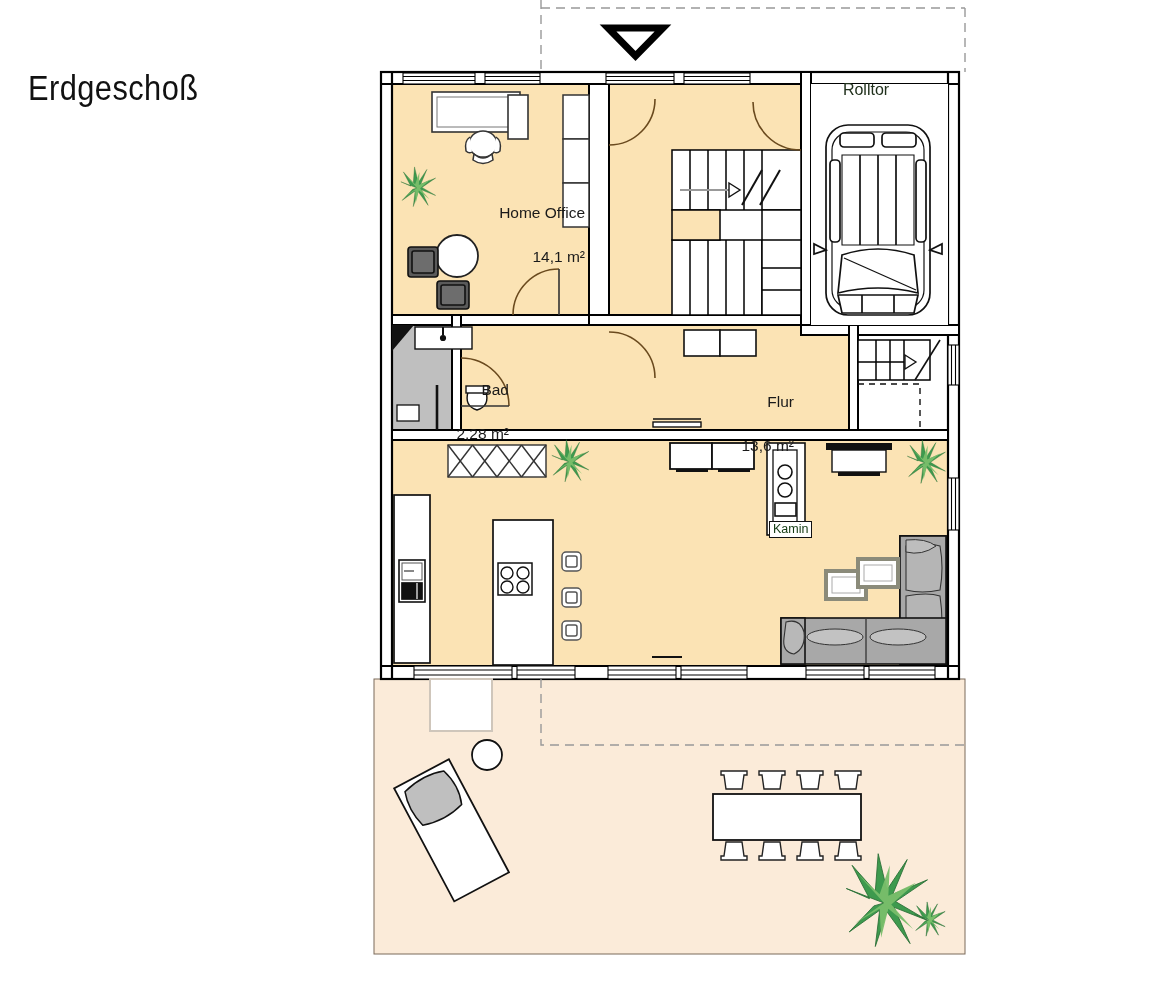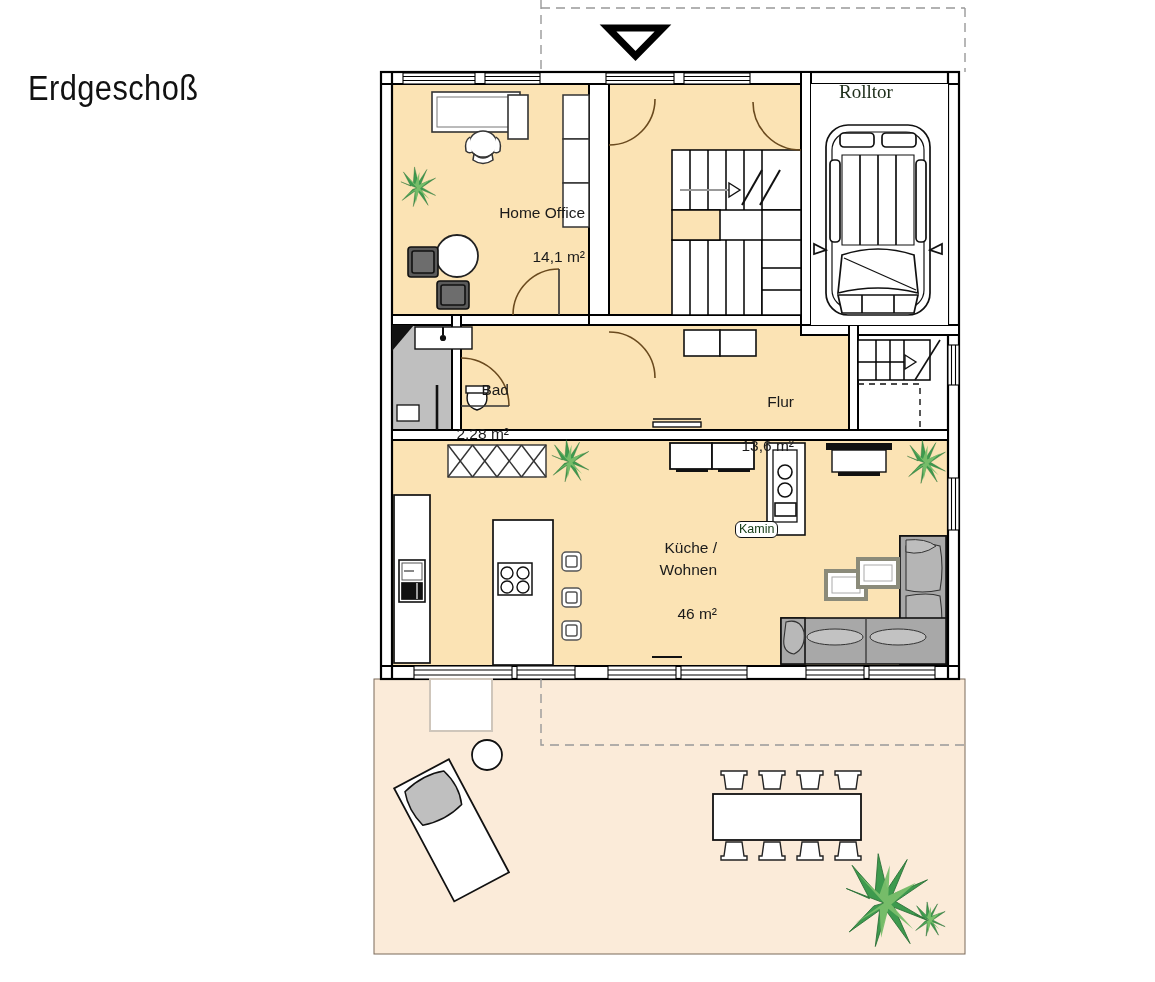--- a/index.html
+++ b/index.html
@@ -6,21 +6,21 @@
   body{width:1155px;height:982px;font-family:"Liberation Sans",sans-serif;overflow:hidden;}
   #stage{position:relative;width:1155px;height:812px;background:#ffffff;}
   #plan{position:absolute;left:0;top:0;}
   .ttl{position:absolute;left:28px;top:68px;font-family:"Liberation Sans",sans-serif;
        font-size:35px;color:#111;letter-spacing:.5px;transform:scaleX(.88);transform-origin:left top;}
   .lbl{position:absolute;font-family:"Liberation Sans",sans-serif;font-size:15.5px;color:#1a1a1a;
        text-align:right;line-height:22px;white-space:pre-line;transform:translateX(-50%);}
   .lbl-l{text-align:right;transform:none;}
   .kamin{position:absolute;font-size:12.5px;color:#123a12;background:#fff;border:1.2px solid #111;
          padding:1px 3px;line-height:13px;font-family:"Liberation Sans",sans-serif;}
-  .roll{position:absolute;font-size:19px;color:#20301c;font-family:Liberation Serif, serif;
+  .roll{position:absolute;font-size:16px;color:#20301c;font-family:Liberation Sans, sans-serif;
         transform:translateX(-50%);}
 </style>
 </head>
 <body>
 
 <div id="stage">
 
   <svg id="plan" width="1155" height="982" viewBox="0 0 1155 982">
 
     <defs>
@@ -521,24 +521,19 @@
   <div class="lbl lbl-l" style="left:409px;top:357px;width:100px;">
     <span>Bad</span><br>
     <span>2,28 m²</span>
   </div>
 
   <div class="lbl" style="left:714px;top:369px;width:160px;">
     <span>Flur</span><br>
     <span>13,6 m²</span>
   </div>
 
-  <div class="lbl" style="left:632px;top:515px;width:170px;">
-    <span>Küche /
-Wohnen</span><br>
-    <span>46 m²</span>
-  </div>
 
 
   <div class="roll" style="left:866px;top:81px;">Rolltor</div>
 
-  <div class="kamin" style="left:735px;top:521px;border-radius:6px;">Kamin</div>
+  <div class="kamin" style="left:769px;top:521px;">Kamin</div>
 
 </div>
 
 </body></html>

